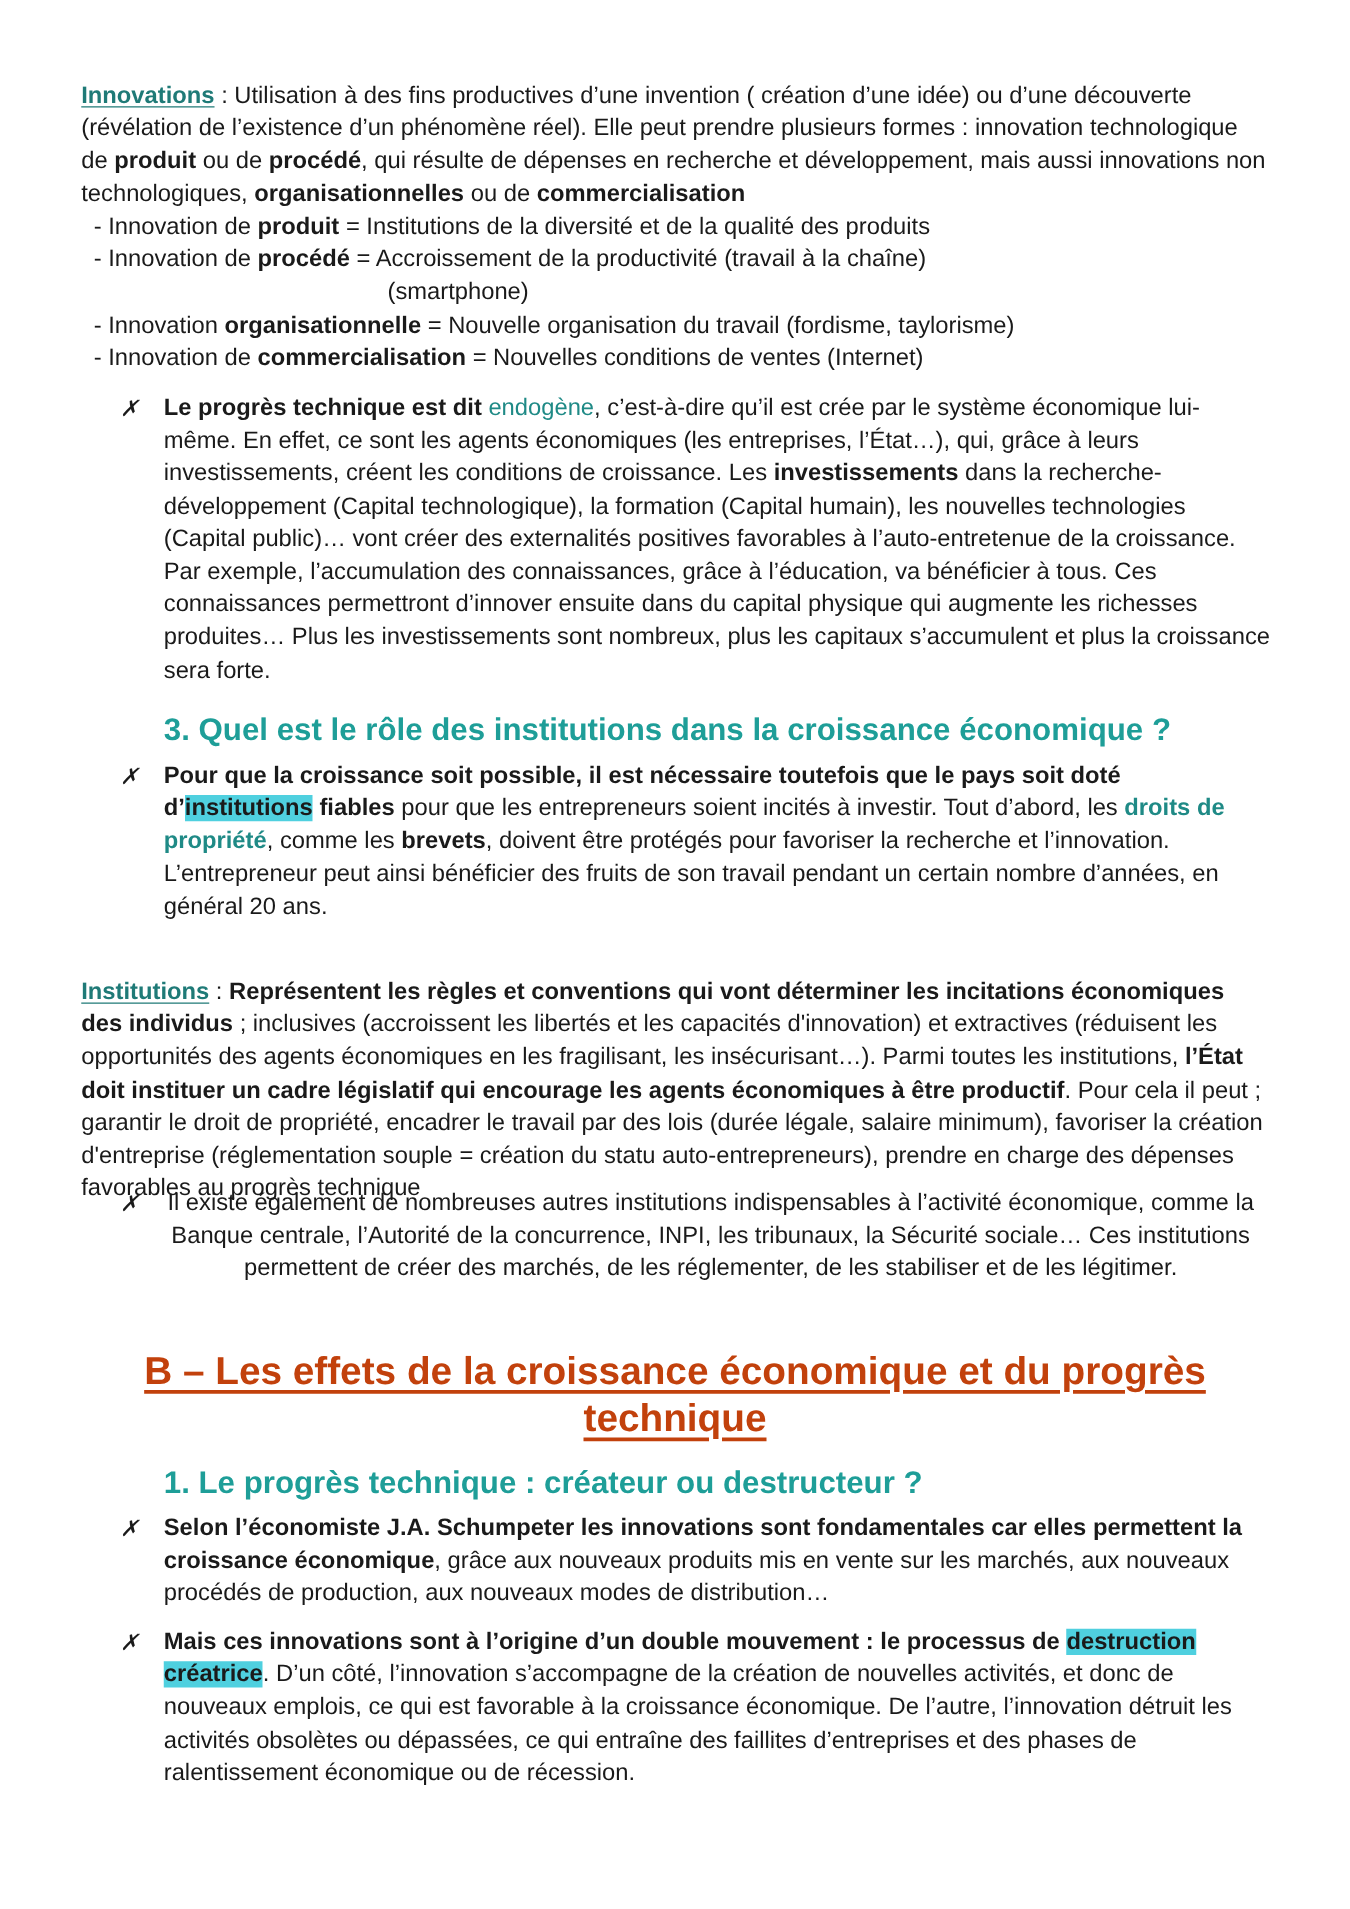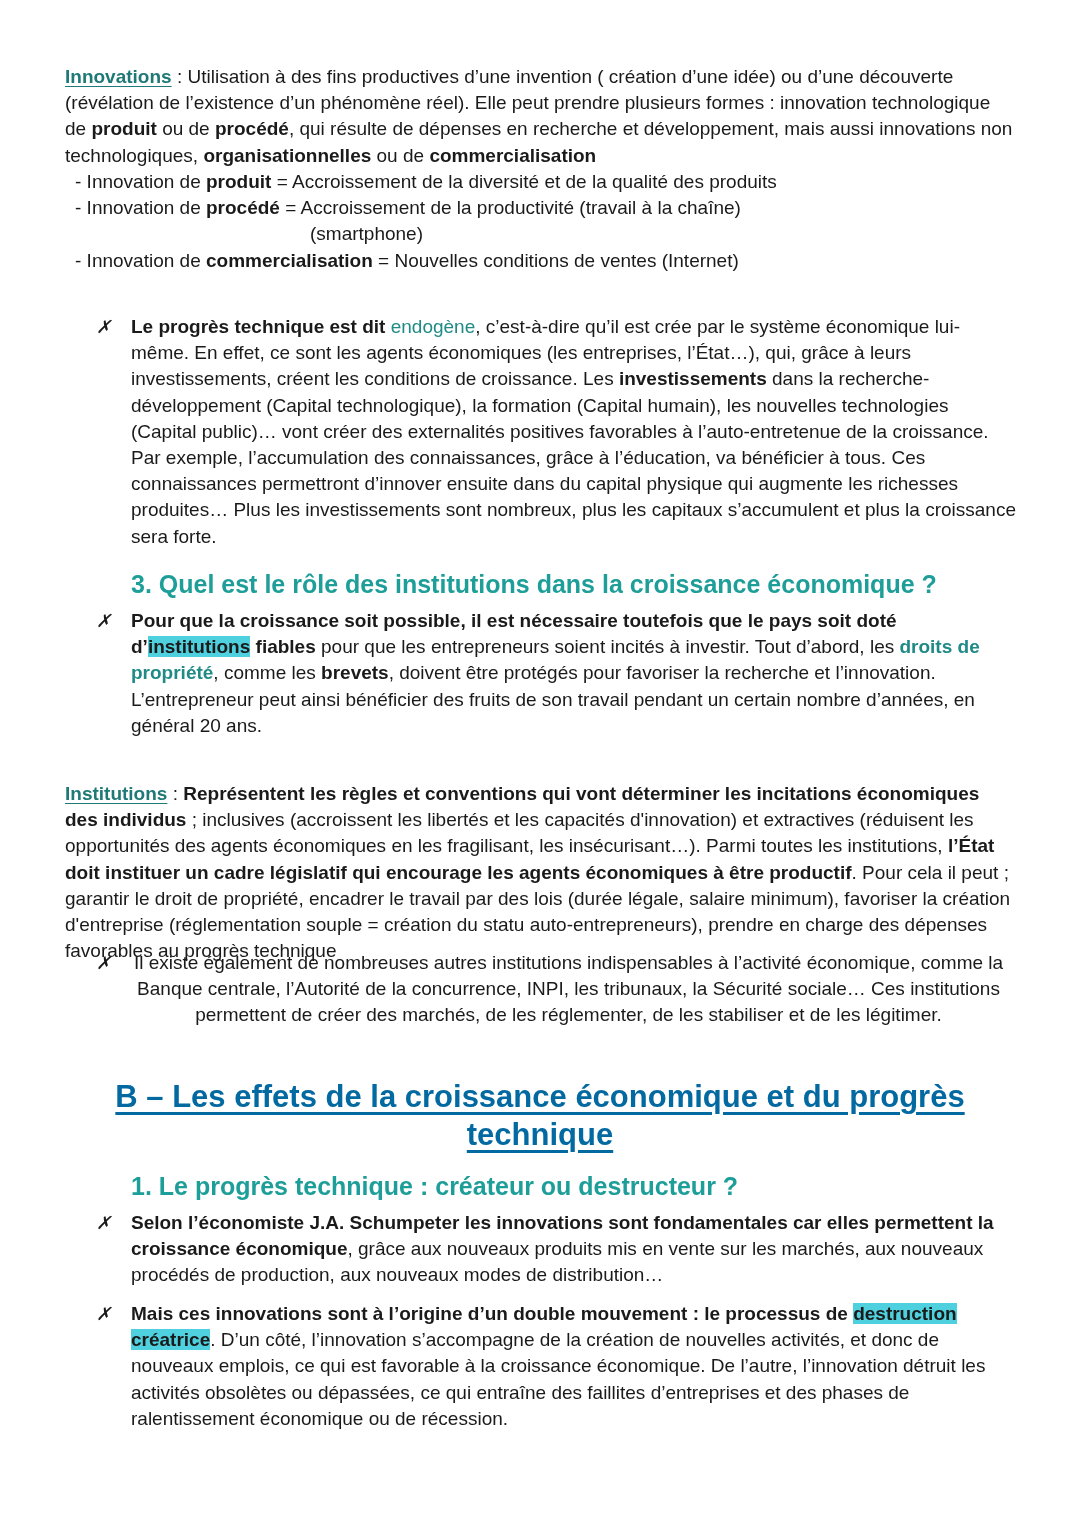--- a/index.html
+++ b/index.html
@@ -9,37 +9,38 @@
     }
     .page { position: absolute; left: 0; top: 0; width: 1080px; height: 1350px; }
     .p { position: absolute; font-size: 19px; line-height: 26.2px; margin: 0; }
     .b { font-weight: bold; }
     .teal { color: #1f8a86; }
     .teal-b { color: #1f8a86; font-weight: bold; }
     .term { color: #1f7a77; font-weight: bold; text-decoration: underline; text-underline-offset: 3px; }
     .hl { background: #4fd0df; }
     .bullet { position: absolute; font-size: 18px; font-style: italic; color: #1a1a1a; }
     .h3 { position: absolute; font-size: 25px; font-weight: bold; color: #1e9e98; margin: 0; }
-    .h2 { position: absolute; font-size: 31px; font-weight: bold; color: #0369a1; text-align: center;
+    .h2 { position: absolute; font-size: 31px; font-weight: bold; color: #c2410c; text-align: center;
           text-decoration: underline; text-underline-offset: 5px; line-height: 38px; margin: 0; }
     .dash { display: block; white-space: nowrap; }
   </style>
 </head>
 <body>
 
 <div class="page">
 
   <p class="p" style="left:65px; top:64px; width:950px;">
     <span class="term">Innovations</span><span> : </span><span>Utilisation à des fins productives d’une invention ( création d’une idée) ou d’une découverte (révélation de l’existence d’un phénomène réel). Elle peut prendre plusieurs formes : innovation technologique de </span><span class="b">produit</span><span> ou de </span><span class="b">procédé</span><span>, qui résulte de dépenses en recherche et développement, mais aussi innovations non technologiques, </span><span class="b">organisationnelles</span><span> ou de </span><span class="b">commercialisation</span>
   </p>
 
   <div class="p" style="left:75px; top:169px; width:960px;">
-    <span class="dash"><span>- Innovation de </span><span class="b">produit</span><span> = Accroissement de la diversité et de la qualité des produits</span></span>
+    <span class="dash"><span>- Innovation de </span><span class="b">produit</span><span> = Institutions de la diversité et de la qualité des produits</span></span>
     <span class="dash"><span>- Innovation de </span><span class="b">procédé</span><span> = Accroissement de la productivité (travail à la chaîne)</span></span>
     <span class="dash" style="padding-left:235px;">(smartphone)</span>
+    <span class="dash"><span>- Innovation </span><span class="b">organisationnelle</span><span> = Nouvelle organisation du travail (fordisme, taylorisme)</span></span>
     <span class="dash"><span>- Innovation de </span><span class="b">commercialisation</span><span> = Nouvelles conditions de ventes (Internet)</span></span>
   </div>
 
   <span class="bullet" style="left:96px; top:316px;">✗</span>
   <p class="p" style="left:131px; top:314px; width:885px;">
     <span class="b">Le progrès technique est dit </span><span class="teal">endogène</span><span>, c’est-à-dire qu’il est crée par le système économique lui-même. En effet, ce sont les agents économiques (les entreprises, l’État…), qui, grâce à leurs investissements, créent les conditions de croissance. Les </span><span class="b">investissements</span><span> dans la recherche-développement (Capital technologique), la formation (Capital humain), les nouvelles technologies (Capital public)… vont créer des externalités positives favorables à l’auto-entretenue de la croissance. Par exemple, l’accumulation des connaissances, grâce à l’éducation, va bénéficier à tous. Ces connaissances permettront d’innover ensuite dans du capital physique qui augmente les richesses produites… Plus les investissements sont nombreux, plus les capitaux s’accumulent et plus la croissance sera forte.</span>
   </p>
 
   <h3 class="h3" style="left:131px; top:570px;">3. Quel est le rôle des institutions dans la croissance économique ?</h3>
 

